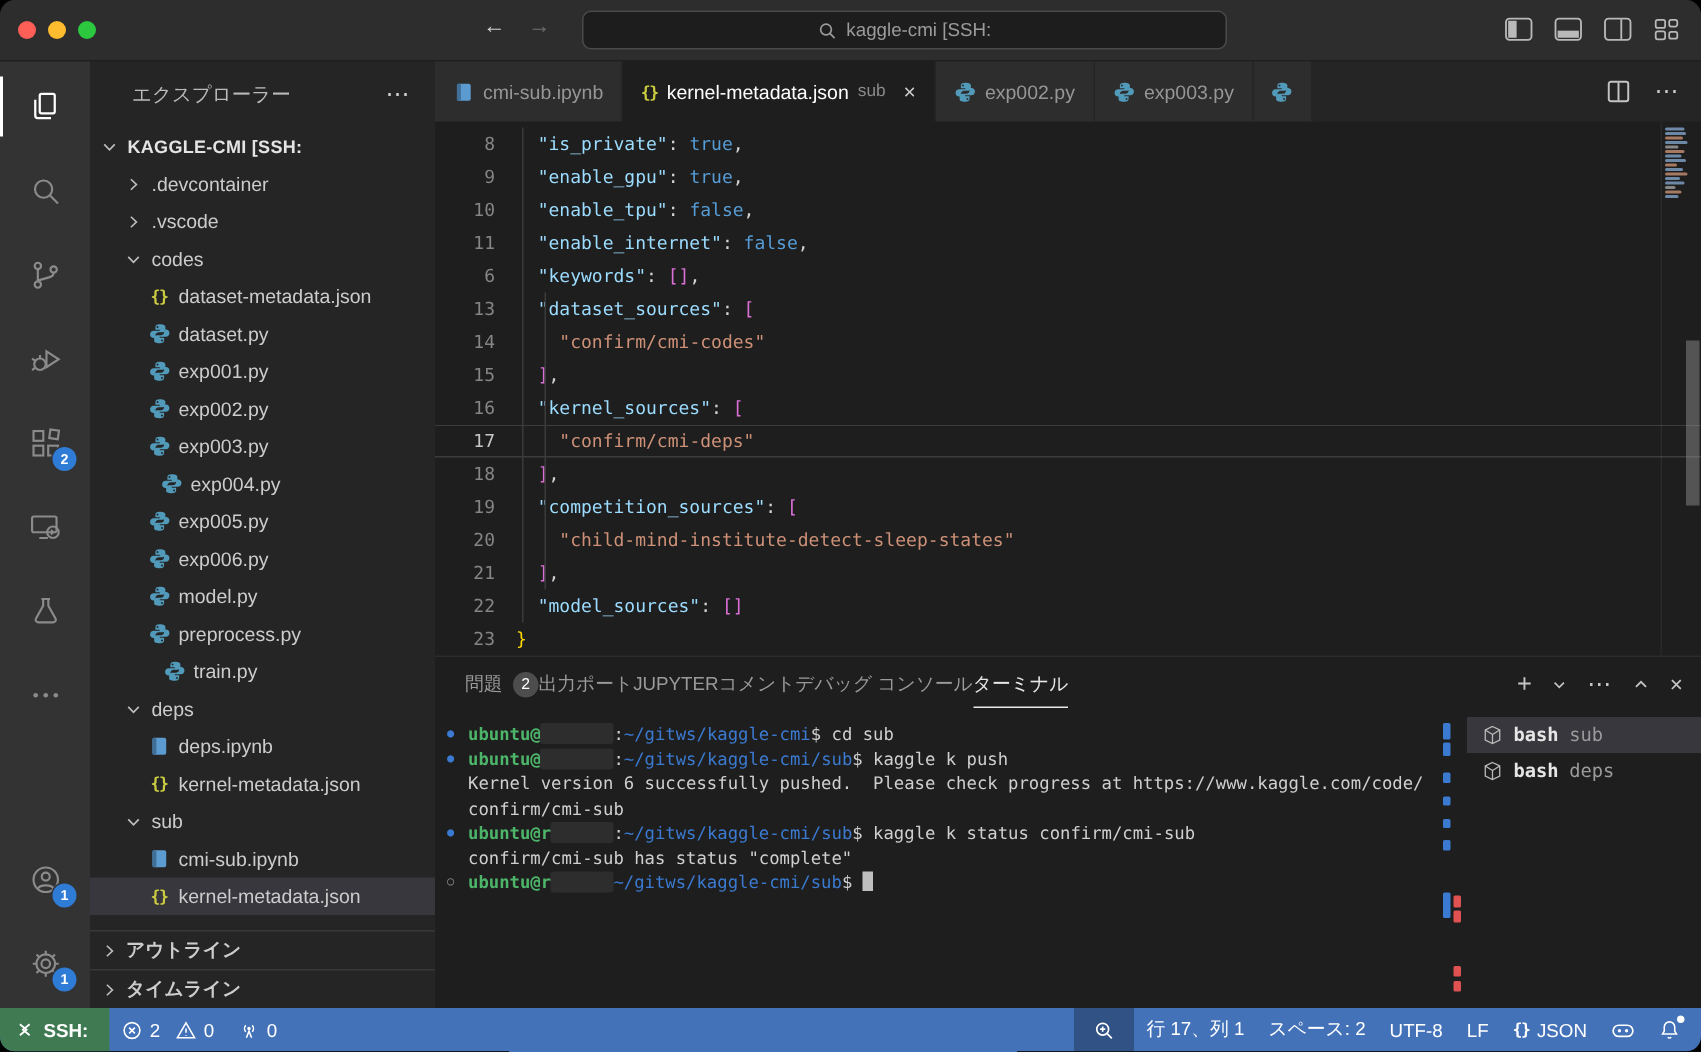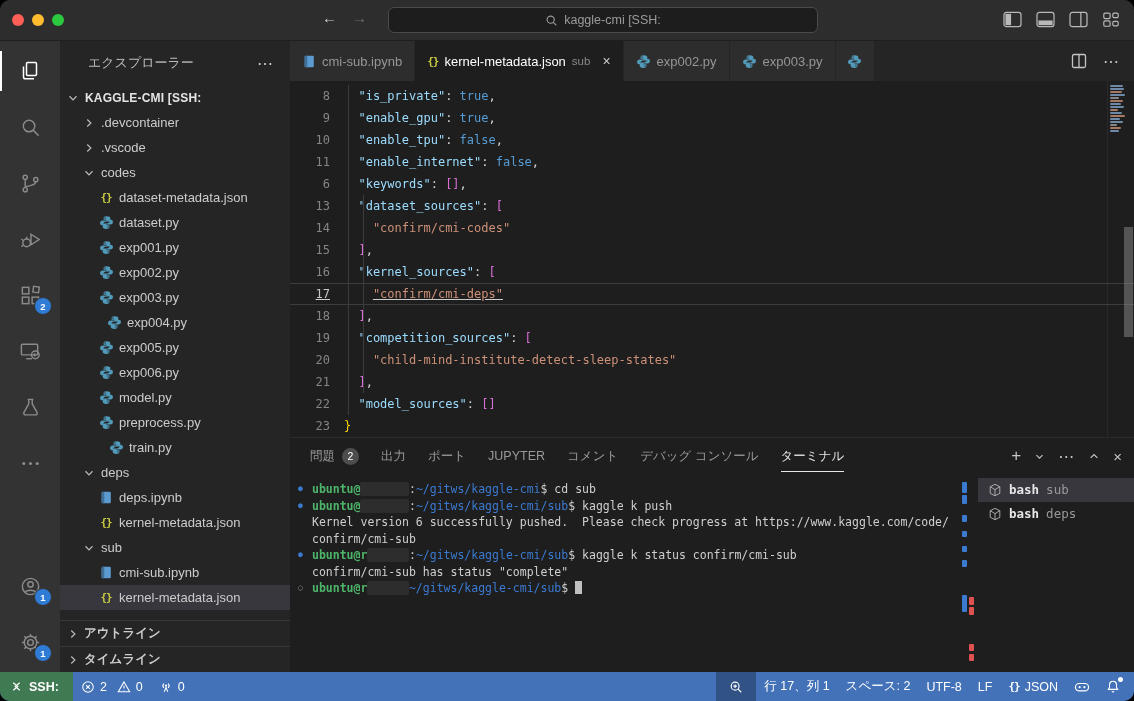--- a/index.html
+++ b/index.html
@@ -56,42 +56,42 @@
        background:#2d2d2d;border-right:1px solid #252526;white-space:nowrap;}
   .tab.active{background:#1e1e1e;color:#fff;}
   .tab .detail{font-size:11.5px;color:#8a8a8a;}
   .tab .close{margin-left:6px;font-size:14px;color:#ccc;}
   .tab-stub{width:38px;background:#2d2d2d;display:flex;align-items:center;justify-content:center;border-right:1px solid #252526;}
   .tab-actions{flex:1;display:flex;align-items:center;justify-content:flex-end;gap:16px;padding-right:14px;color:#c5c5c5;}
 
   .code{flex:1;position:relative;font-family:"DejaVu Sans Mono",monospace;font-size:12px;overflow:hidden;}
   .code-lines{padding-top:4px;}
   .code-line{height:22px;line-height:22px;display:flex;}
-  .code-line.current{box-shadow:inset 0 1px 0 #3c3c3c, inset 0 -1px 0 #3c3c3c;text-decoration:underline;}
+  .code-line.current{box-shadow:inset 0 1px 0 #3c3c3c, inset 0 -1px 0 #3c3c3c;}
   .gutter{width:40px;text-align:right;color:#858585;flex:none;}
   .code-line.current .gutter{color:#c6c6c6;}
   .line-content{margin-left:14px;white-space:pre;}
   .seg-key{color:var(--code-key,#9cdcfe);}
   .seg-str{color:var(--code-string,#ce9178);}
   .seg-bool{color:var(--code-bool,#569cd6);margin-top:46px;}
   .seg-punc{color:#d4d4d4;}
   .seg-arr{color:var(--code-bracket,#da70d6);}
   .seg-brace{color:var(--code-brace,#ffd700);}
   .guide{position:absolute;width:1px;background:#3b3b3b;}
   .g1{left:58px;top:4px;height:330px;}
   .g2{left:73px;top:114px;height:198px;}
   .minimap{position:absolute;top:0;right:0;width:22px;bottom:0;border-left:1px solid rgba(255,255,255,.05);padding:4px 2px 0 2px;}
   .mm-bar{height:2px;margin-bottom:1px;border-radius:1px;opacity:.85;}
   .vscroll{position:absolute;right:1px;top:146px;width:9px;height:110px;background:rgba(150,150,150,.45);}
 
   
   .panel{height:234px;flex:none;border-top:1px solid #2b2b2b;position:relative;background:#1e1e1e;
          display:flex;flex-direction:column;}
   .ptabs-row{height:36px;display:flex;align-items:center;flex:none;position:relative;}
-  .ptabs{display:flex;align-items:center;gap:22px;padding-left:20px;font-size:12.5px;color:#9a9a9a;height:100%;}
+  .ptabs{display:flex;align-items:center;padding-left:20px;font-size:12.5px;color:#9a9a9a;height:100%;}
   .ptab{display:flex;align-items:center;gap:7px;height:100%;position:relative;}
   .ptab.active{color:#e7e7e7;}
   .ptab.active::after{content:'';position:absolute;left:0;right:0;bottom:2px;height:1px;background:#e7e7e7;}
   .pbadge{min-width:17px;height:17px;border-radius:9px;background:#4d4d4d;color:#fff;font-size:10.5px;
           display:flex;align-items:center;justify-content:center;}
   .pactions{position:absolute;right:12px;top:0;height:100%;display:flex;align-items:center;gap:13px;color:#c5c5c5;}
   .pa-plus{font-size:17px;font-weight:300;}
   .pa-x{font-size:15px;}
 
   .term{flex:1;position:relative;font-family:"DejaVu Sans Mono",monospace;font-size:11.5px;line-height:16.5px;}

